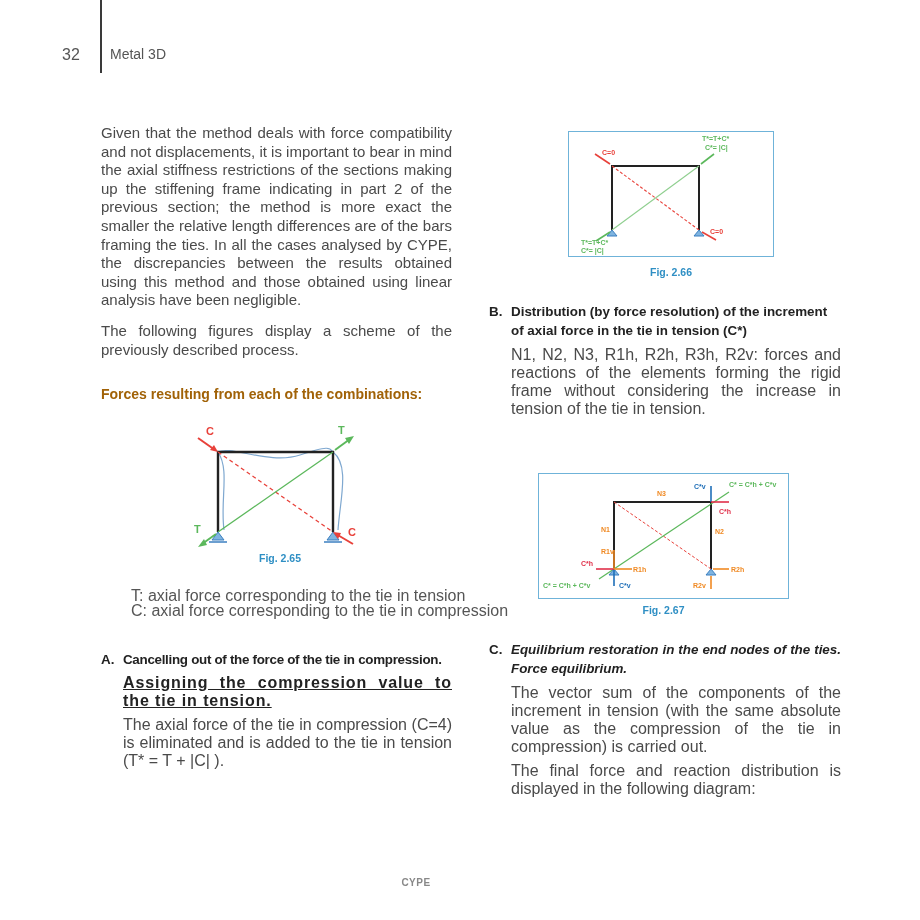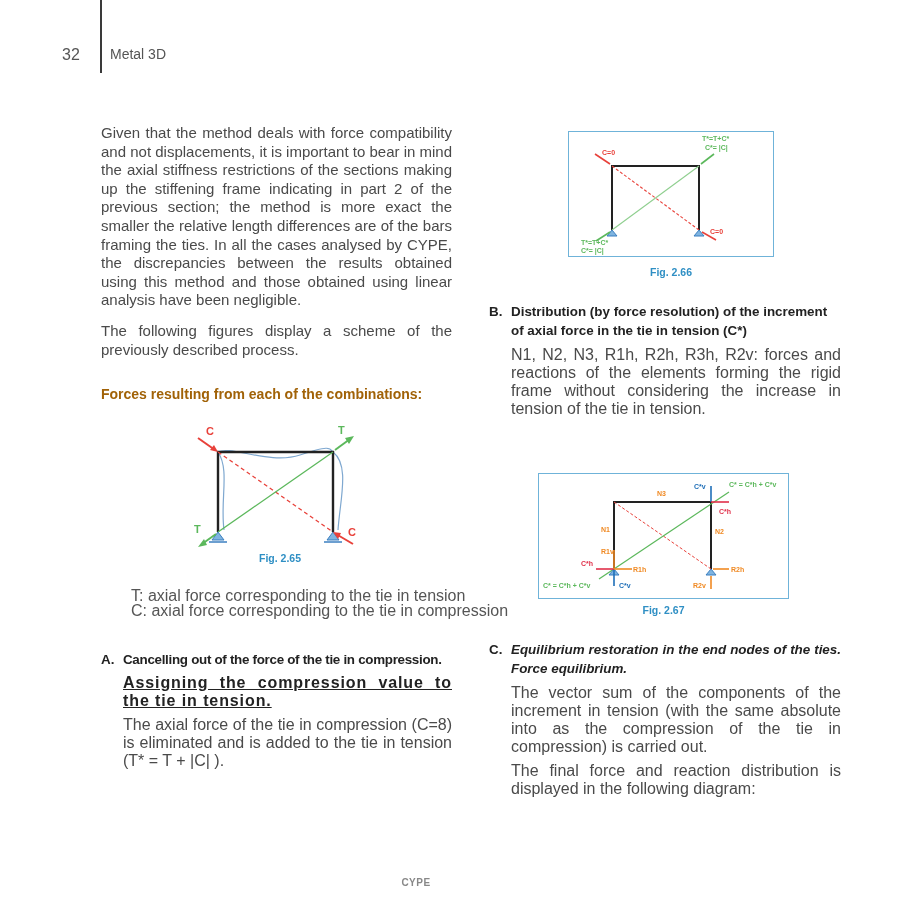--- a/index.html
+++ b/index.html
@@ -77,21 +77,21 @@
   <div class="legend-line">C: axial force corresponding to the tie in compression</div>
 </div>
 
 <div class="sec" style="left:101px;top:651px;width:351px;">
   <div class="sec-head">
     <span class="sec-letter">A.</span>
     <span style="letter-spacing:-0.3px;text-align:right;">Cancelling out of the force of the tie in compression.</span>
   </div>
   <div class="sec-body">
     <div style="font-weight:bold;color:#222;margin:4px 0 6px 0;letter-spacing:0.9px;text-decoration:underline;">Assigning the compression value to the tie in tension.</div>
-    <p>The axial force of the tie in compression (C=8) is eliminated and is added to the tie in tension (T* = T + |C| ).</p>
+    <p>The axial force of the tie in compression (C=4) is eliminated and is added to the tie in tension (T* = T + |C| ).</p>
   </div>
 </div>
 
 <div style="position:absolute;left:568px;top:131px;width:206px;height:126px;border:1.5px solid #6fb3d9;box-sizing:border-box;">
   <svg width="203" height="123" viewBox="0 0 203 123">
     <polyline points="43,98 43,34 130,34 130,98" fill="none" stroke="#222" stroke-width="2"></polyline>
     <line x1="43" y1="34" x2="130" y2="98" stroke="#e8413a" stroke-width="1.1" stroke-dasharray="3,2"></line>
     <line x1="43" y1="98" x2="130" y2="34" stroke="#8fcf8f" stroke-width="1.1"></line>
     <polygon points="43,98 38,104 48,104" fill="#7fb4e0" stroke="#3b7fc0"></polygon>
     <polygon points="130,98 125,104 135,104" fill="#7fb4e0" stroke="#3b7fc0"></polygon>
@@ -152,18 +152,18 @@
   </svg>
 </div>
 <div class="fig-caption" style="position:absolute;left:538px;top:604px;width:251px;">Fig. 2.67</div>
 
 <div class="sec" style="left:489px;top:641px;width:352px;">
   <div class="sec-head">
     <span class="sec-letter">C.</span>
     <span style="text-align:justify;font-style:italic;">Equilibrium restoration in the end nodes of the ties. Force equilibrium.</span>
   </div>
   <div class="sec-body" style="margin-top:6px;">
-    <p>The vector sum of the components of the increment in tension (with the same absolute into as the compression of the tie in compression) is carried out.</p>
+    <p>The vector sum of the components of the increment in tension (with the same absolute value as the compression of the tie in compression) is carried out.</p>
     <p>The final force and reaction distribution is displayed in the following diagram:</p>
   </div>
 </div>
 
 <div class="footer">CYPE</div>
 
 </body></html>

